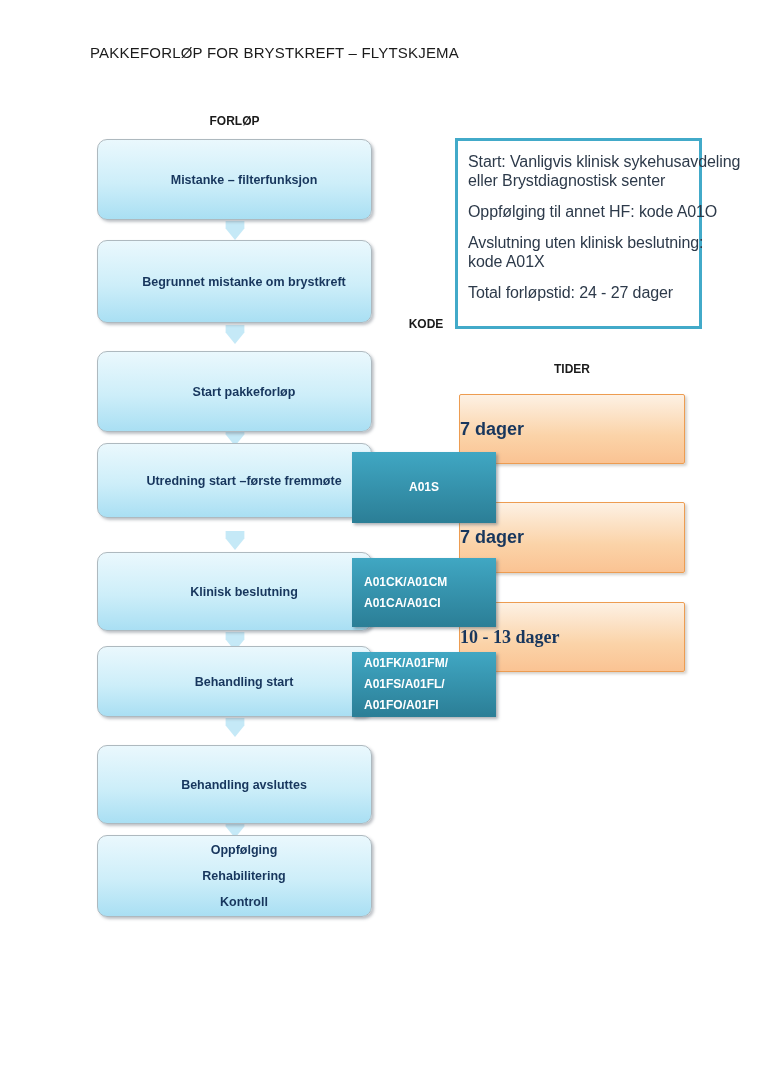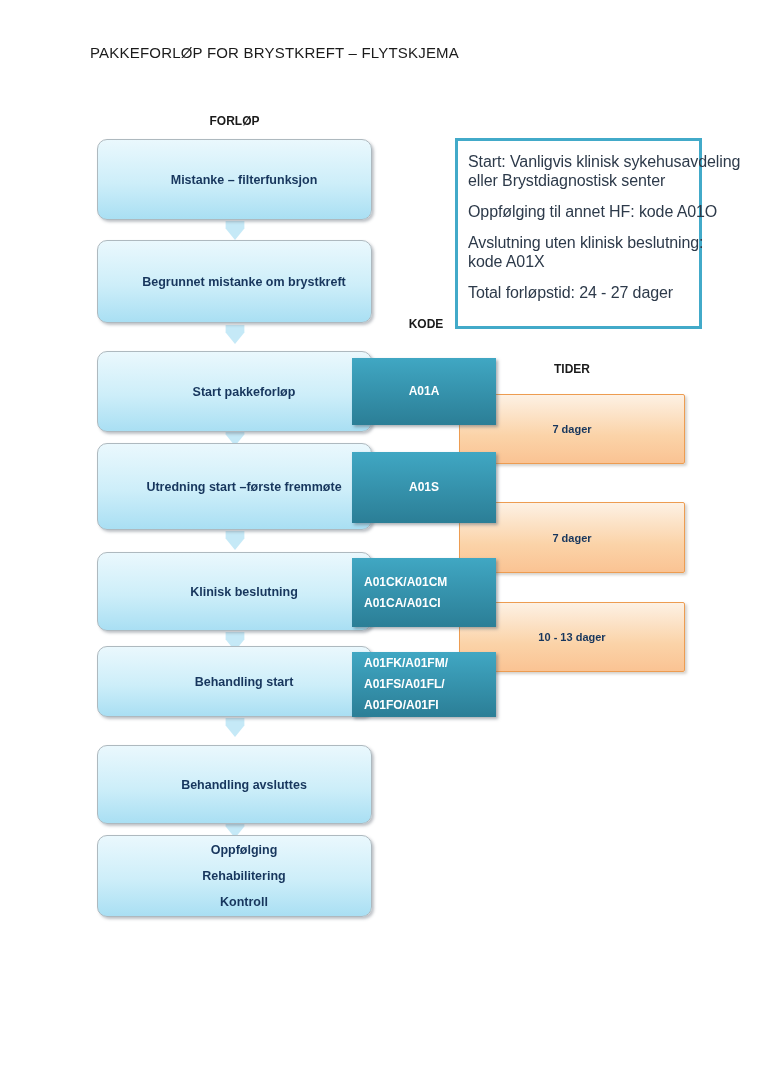--- a/index.html
+++ b/index.html
@@ -45,22 +45,22 @@
     font-size:12px;font-weight:bold;color:var(--code-text,#ffffff);
   }
   .code-box .line{display:block;line-height:21px;}
   .code-box.left{align-items:flex-start;padding-left:12px;}
 
   .time-box{
     position:absolute;left:459px;width:226px;z-index:1;box-sizing:border-box;
     border:1px solid var(--time-box-border,#ed9c51);border-radius:2px;
     background:linear-gradient(180deg,var(--time-box-top,#fdf1e4) 0%,#fbd3a8 60%,var(--time-box-bottom,#fac393) 100%);
     box-shadow:2px 2px 3px rgba(150,140,125,.4);
-    display:flex;align-items:center;justify-content:center;
-    font-size:11px;font-weight:bold;color:var(--flow-text,#17365d);
+    display:flex;align-items:center;
+    font-size:18px;font-weight:bold;color:var(--flow-text,#17365d);
   }
 
   .info-box{
     position:absolute;left:455px;top:138px;width:247px;height:191px;box-sizing:border-box;
     border:3px solid var(--info-box-border,#42aac9);background:#ffffff;
     padding:11px 10px;font-size:16px;line-height:19px;letter-spacing:-.1px;
     color:var(--info-text,#2d3a4a);
   }
   .info-box p{margin:0 0 12px 0;}
   .info-box p:last-child{margin-bottom:0;}
@@ -79,21 +79,21 @@
 
   <div class="flow-box single" style="top:139px;height:81px;">
     <span class="line">Mistanke – filterfunksjon</span>
   </div>
   <div class="flow-box single" style="top:240px;height:83px;">
     <span class="line">Begrunnet mistanke om brystkreft</span>
   </div>
   <div class="flow-box single" style="top:351px;height:81px;">
     <span class="line">Start pakkeforløp</span>
   </div>
-  <div class="flow-box single" style="top:443px;height:87px;">
+  <div class="flow-box single" style="top:443px;height:75px;">
     <span class="line">Utredning start –første fremmøte</span>
   </div>
   <div class="flow-box single" style="top:552px;height:79px;">
     <span class="line">Klinisk beslutning</span>
   </div>
   <div class="flow-box single" style="top:646px;height:71px;">
     <span class="line">Behandling start</span>
   </div>
   <div class="flow-box single" style="top:739px;height:79px;margin-top:6px;">
     <span class="line">Behandling avsluttes</span>
@@ -105,43 +105,40 @@
   </div>
 
   <div class="arrow" style="top:221px;"></div>
   <div class="arrow" style="top:325px;"></div>
   <div class="arrow" style="top:427px;"></div>
   <div class="arrow" style="top:531px;"></div>
   <div class="arrow" style="top:632px;"></div>
   <div class="arrow" style="top:718px;"></div>
   <div class="arrow" style="top:819px;"></div>
 
-  <div class="code-box" style="top:358px;height:67px;">
-    <span class="line">A01A</span>
-  </div>
   <div class="code-box" style="top:452px;height:71px;">
     <span class="line">A01S</span>
   </div>
   <div class="code-box left" style="top:558px;height:69px;">
     <span class="line">A01CK/A01CM</span>
     <span class="line">A01CA/A01CI</span>
   </div>
   <div class="code-box left" style="top:652px;height:65px;">
     <span class="line">A01FK/A01FM/</span>
     <span class="line">A01FS/A01FL/</span>
     <span class="line">A01FO/A01FI</span>
   </div>
 
   <div class="time-box" style="top:394px;height:70px;">
     <span>7 dager</span>
   </div>
   <div class="time-box" style="top:502px;height:71px;">
     <span>7 dager</span>
   </div>
-  <div class="time-box" style="top:602px;height:70px;">
+  <div class="time-box" style="top:602px;height:70px;font-family:Liberation Serif, serif;">
     <span>10 - 13 dager</span>
   </div>
 
   <div class="info-box">
     <p>
       <span class="line">Start: Vanligvis klinisk sykehusavdeling</span>
       <span class="line">eller Brystdiagnostisk senter</span>
     </p>
     <p>
       <span class="line">Oppfølging til annet HF: kode A01O</span>

